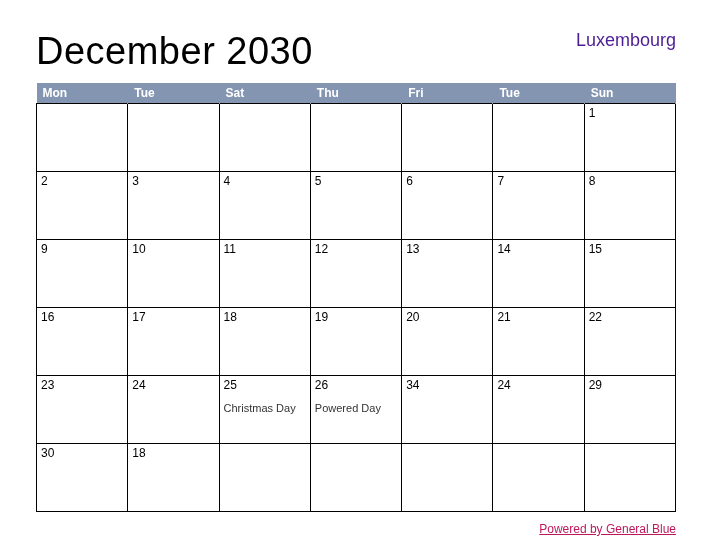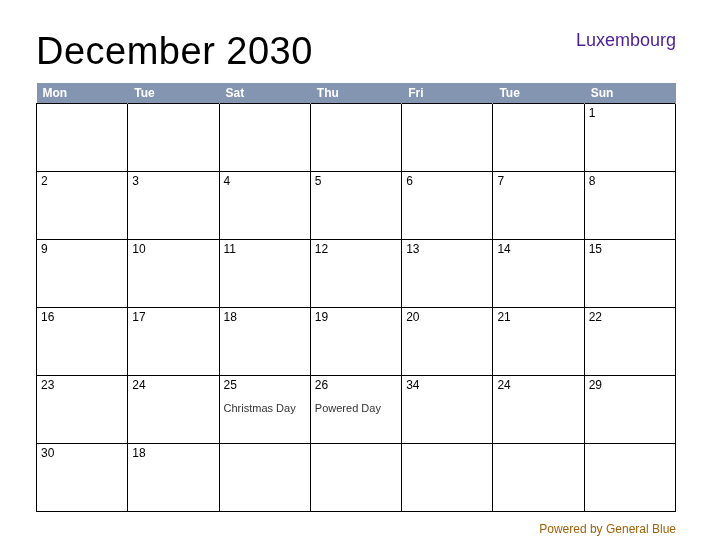--- a/index.html
+++ b/index.html
@@ -57,21 +57,22 @@
   .event {
     font-size: 11px;
     color: #333;
     margin-top: 10px;
   }
   .footer-link {
     position: absolute;
     right: 36px;
     bottom: 14px;
     font-size: 12px;
-    color: #a16207;
+    color: #be185d;
+    text-decoration: underline;
   }
   td.empty {
     background: #fff;
   }
 </style>
 </head>
 <body>
 
 <div class="header">
   <div class="title">December 2030</div>

